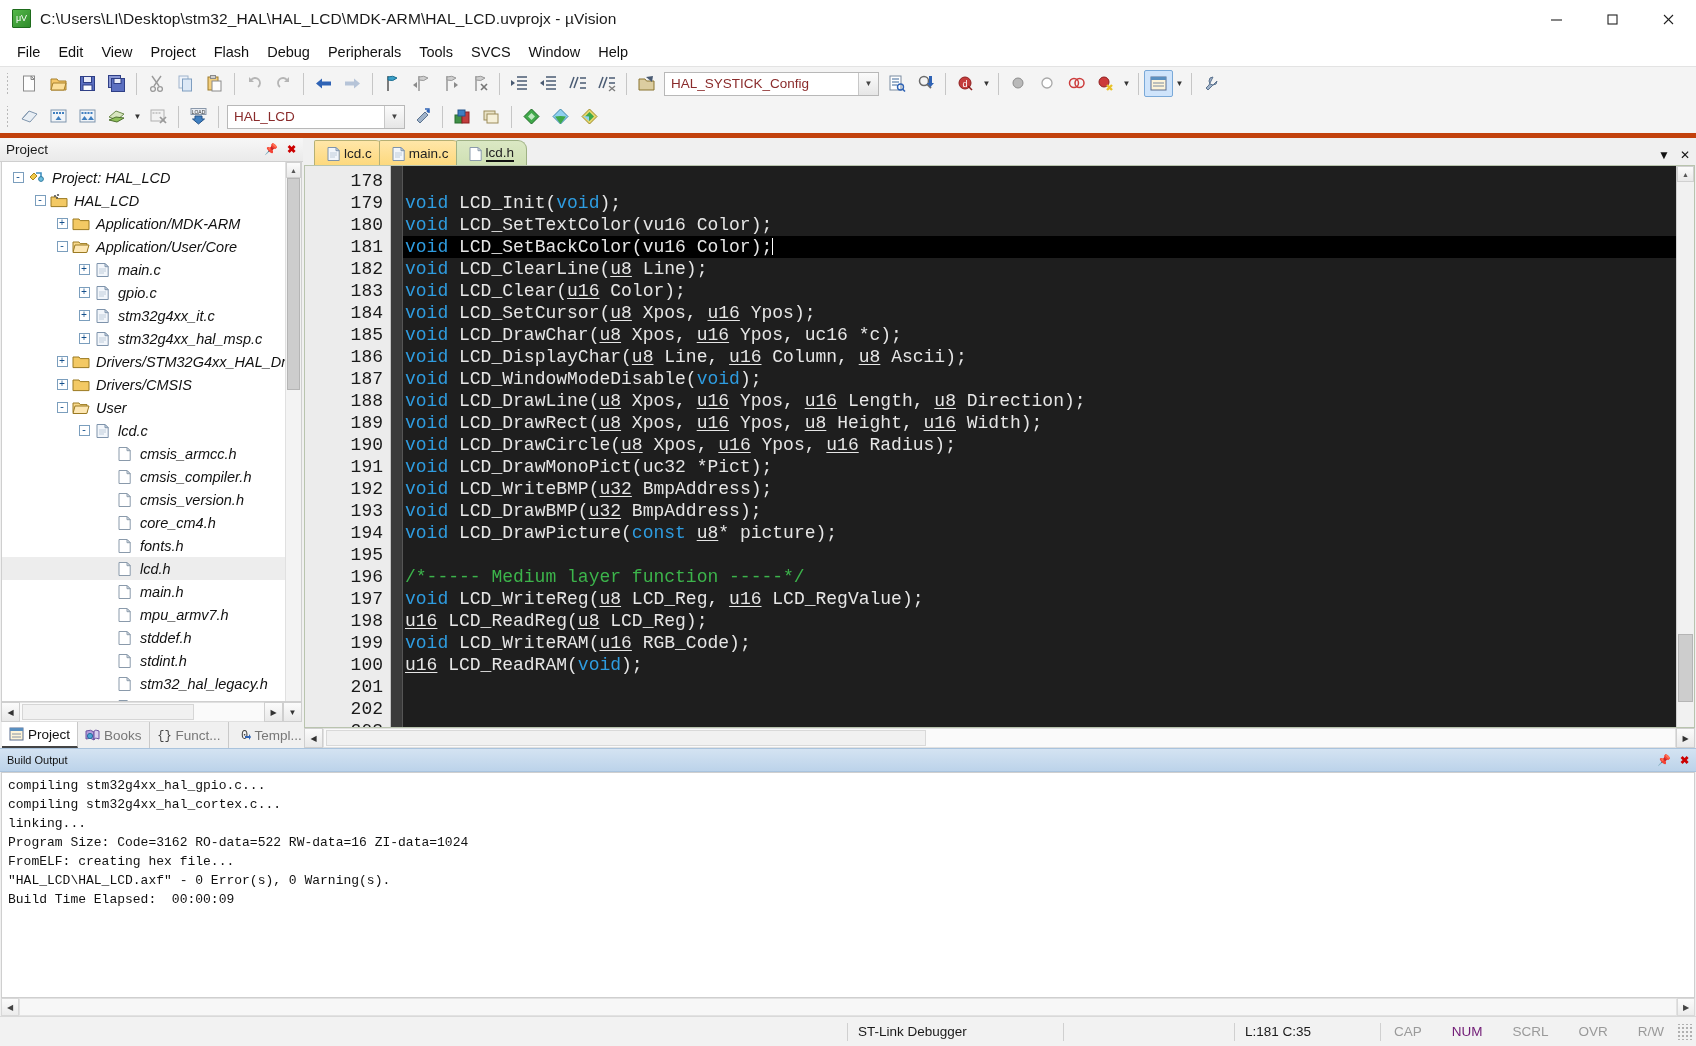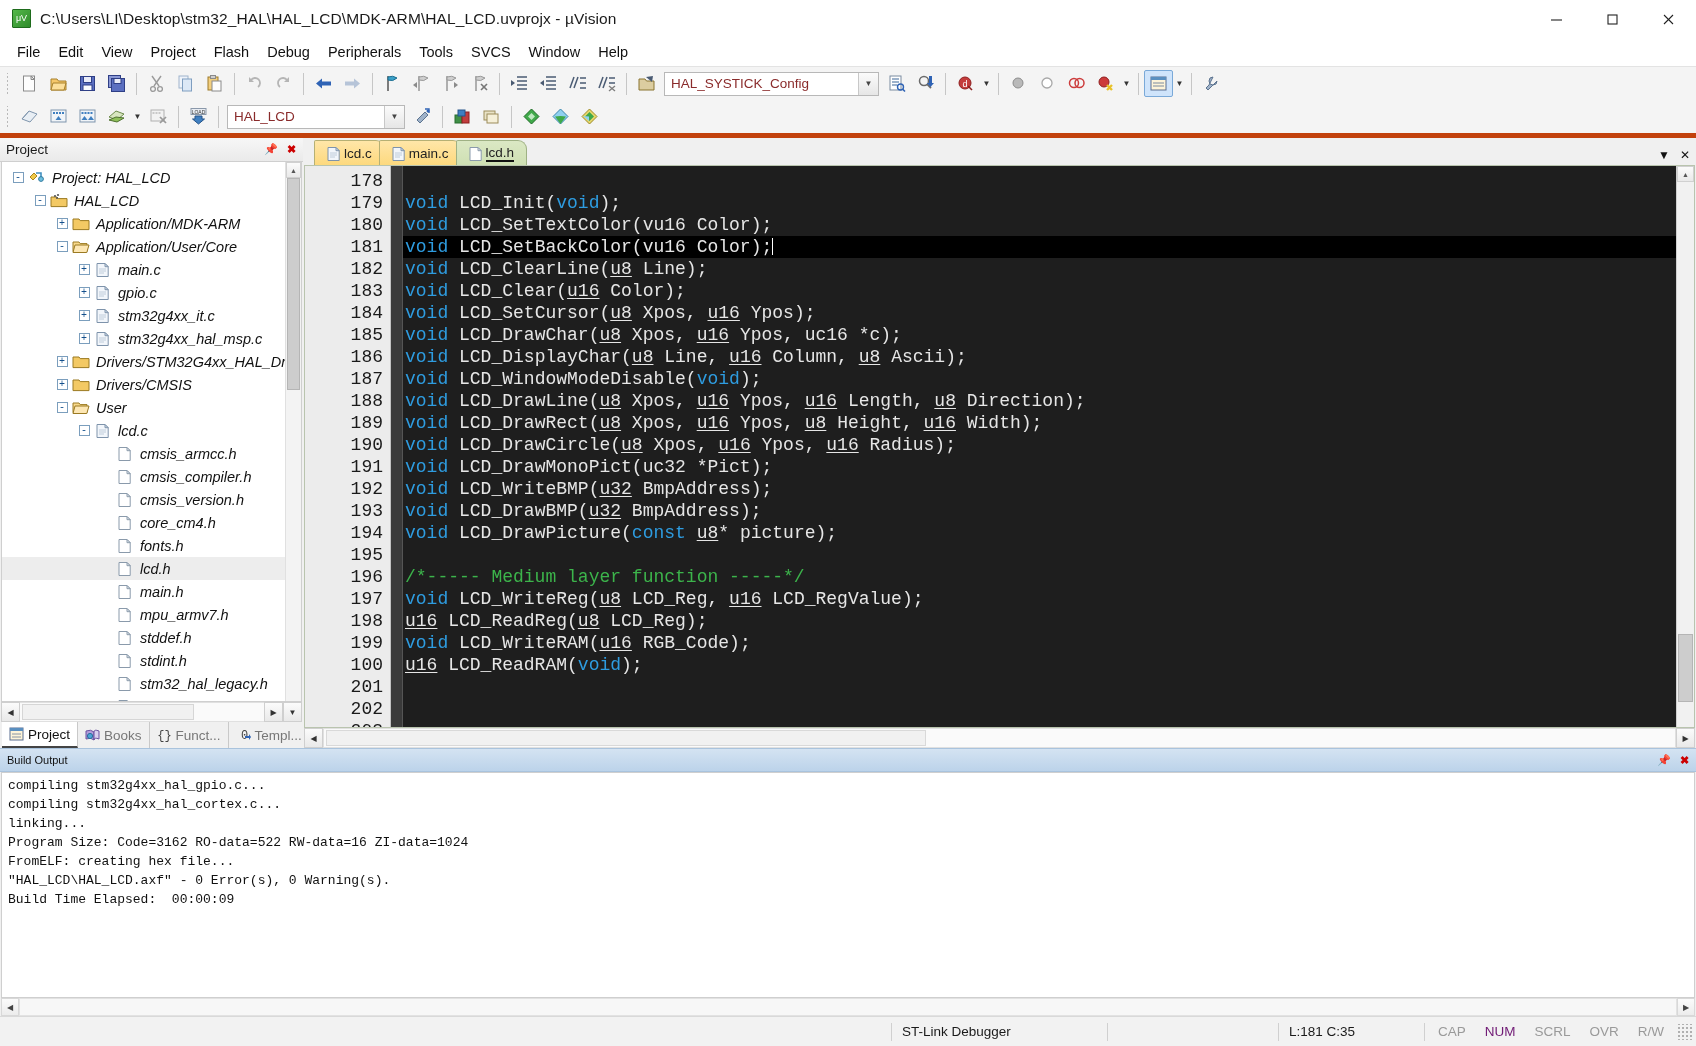--- a/index.html
+++ b/index.html
@@ -1173,21 +1173,21 @@
 
   <div class="statusbar">
     <div class="sb-cell sb-flex"></div>
     <div class="sb-div"></div>
     <div class="sb-cell" style="width:215px;">ST-Link Debugger</div>
     <div class="sb-div"></div>
     <div class="sb-cell" style="width:170px;"></div>
     <div class="sb-div"></div>
     <div class="sb-cell" style="width:145px;">L:181 C:35</div>
     <div class="sb-div"></div>
-    <div class="sb-cell" style="gap:5px;padding:0 6px;justify-content:space-between;">
+    <div class="sb-cell" style="gap:16px;padding:0 6px;justify-content:space-between;">
       <span class="sb-ind">CAP</span>
       <span class="sb-ind on">NUM</span>
       <span class="sb-ind">SCRL</span>
       <span class="sb-ind">OVR</span>
       <span class="sb-ind">R/W</span>
     </div>
     <div class="sb-grip"></div>
   </div>
 
 </div>

